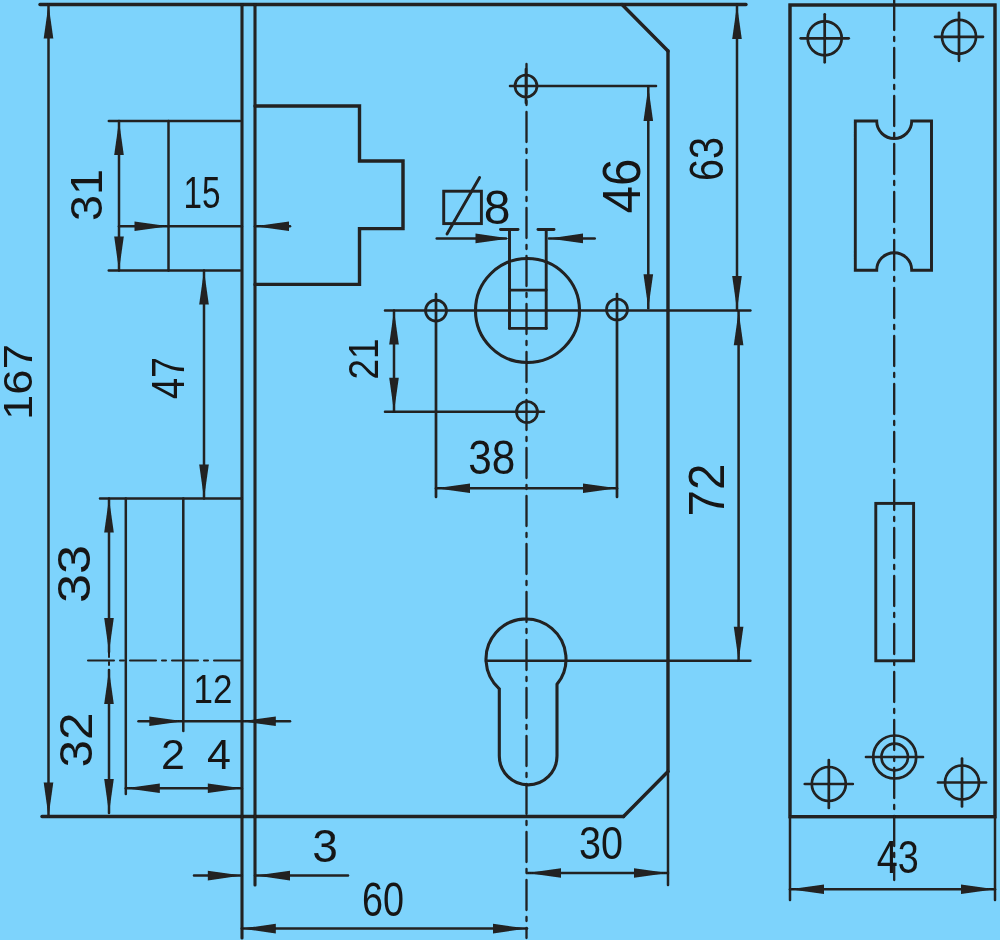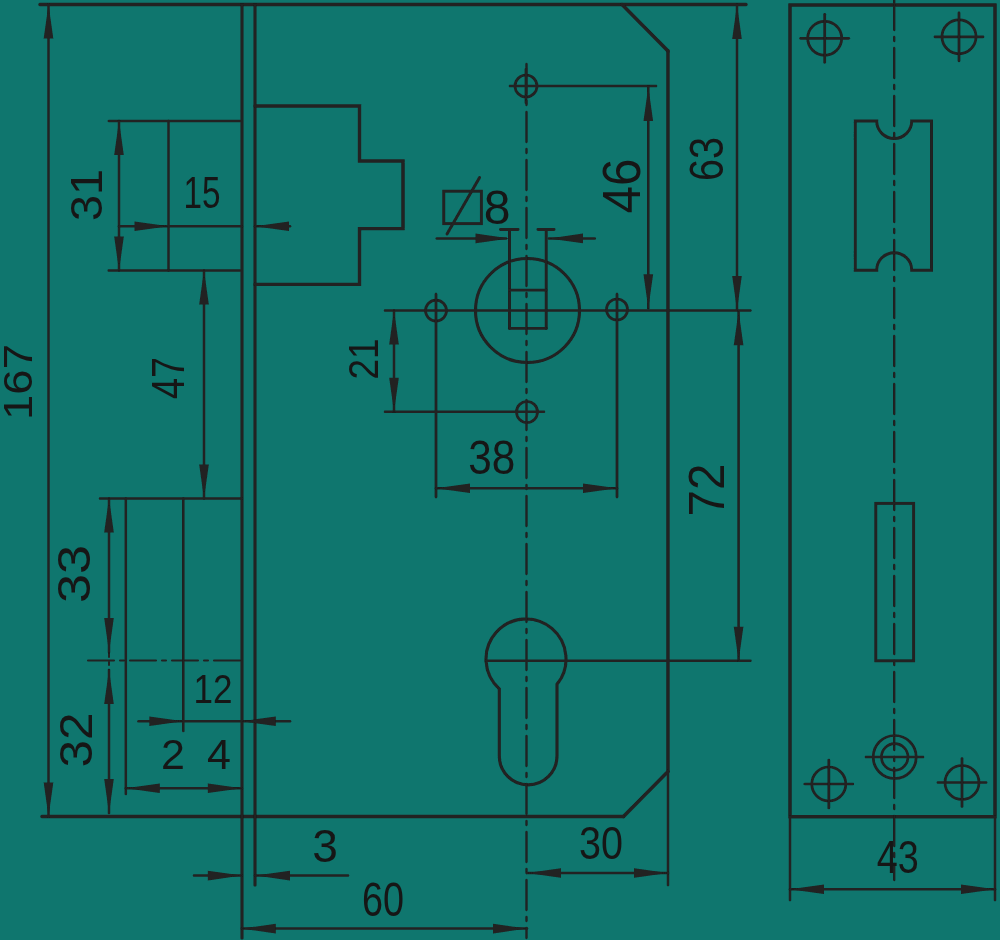--- a/index.html
+++ b/index.html
@@ -1,16 +1,16 @@
 <!DOCTYPE html>
 <html><head>
 <meta charset="utf-8">
 <style>
 html,body{margin:0;padding:0;background:#fff;}
-#page{width:1000px;height:940px;background:#0f766e;position:relative;overflow:hidden;}
+#page{width:1000px;height:940px;background:#7dd3fc;position:relative;overflow:hidden;}
 svg{display:block;}
 text{font-family:"Liberation Sans",sans-serif;fill:#161616;}
 </style>
 </head>
 <body>
 <div id="page">
 <svg width="1000" height="940" viewBox="0 0 1000 940">
 <defs>
         <filter id="soft" x="-5%" y="-5%" width="110%" height="110%">
           <feGaussianBlur stdDeviation="0.5"></feGaussianBlur>

